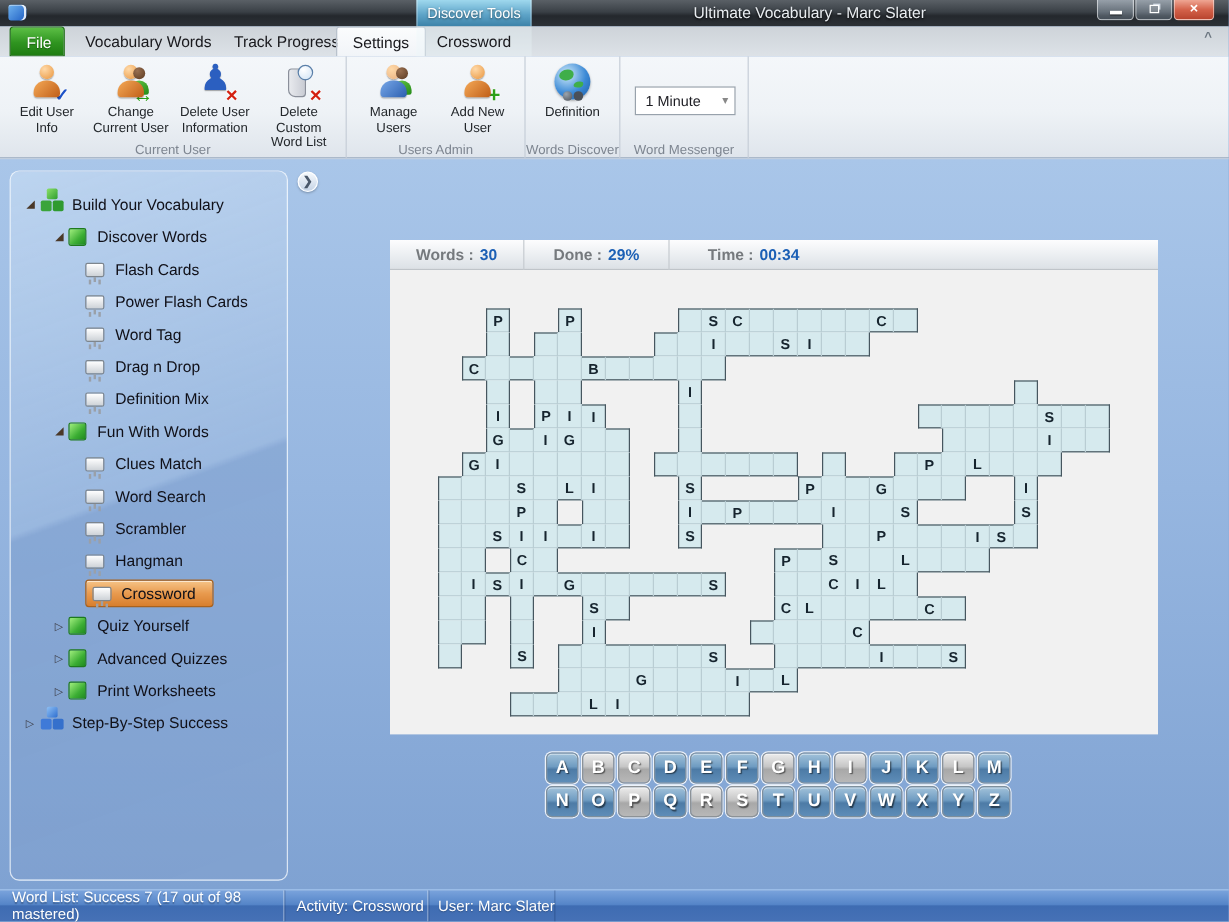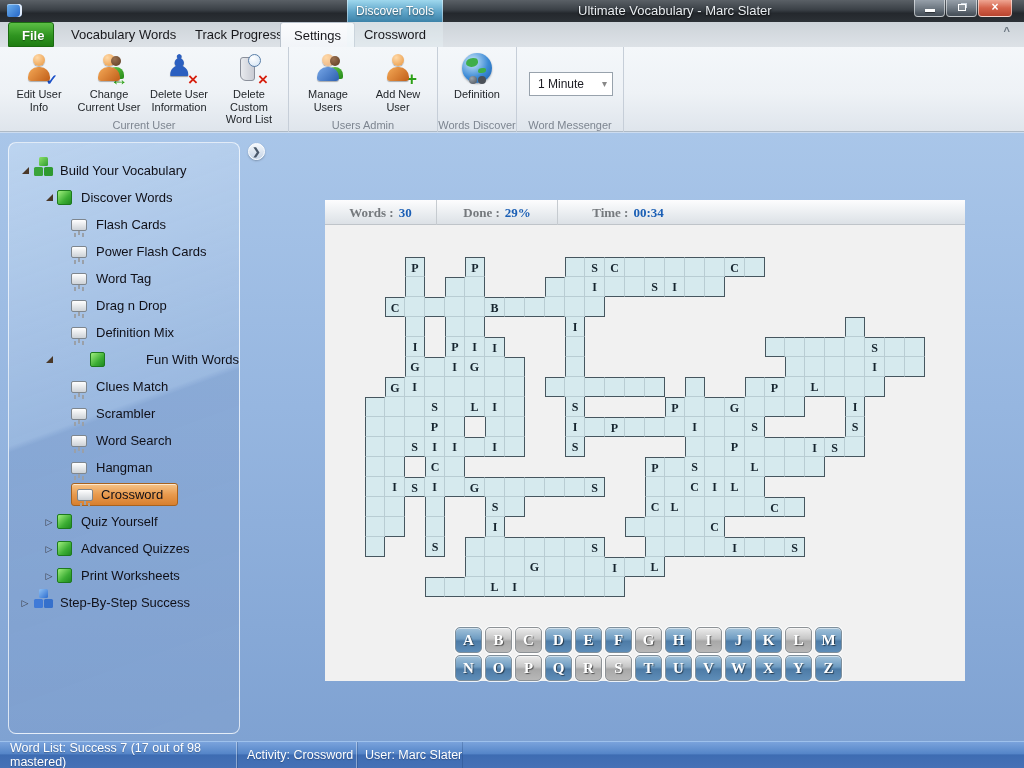--- a/index.html
+++ b/index.html
@@ -32,21 +32,21 @@
   #ribbon-collapse { position:absolute; right:14px; top:25px; color:#6b7680; font-size:11px; font-weight:bold; }
 
   
   #tabrow { position:absolute; left:0; top:22px; width:1024px; height:25px;
     background:linear-gradient(180deg,#cdd3d9,#dde2e7); }
   .rtab { position:absolute; top:0; height:25px; padding:0 13px; font-size:13px; color:#18181c;
     line-height:25px; text-align:center; }
   .rtab.active { background:linear-gradient(180deg,#fbfcfd,#f1f4f8); border:1px solid #b9c2cc; border-bottom:none;
     border-radius:3px 3px 0 0; }
   .rtab.file { background:linear-gradient(180deg,#5cbf45 0%,#2f9420 55%,#1f7d12 100%);
-    border:1px solid #1a6b10; border-radius:3px 3px 0 0; color:#fff; font-weight:bold;
+    border:1px solid #1a6b10; border-radius:3px 3px 0 0; color:#fff; font-weight:normal;
     text-shadow:0 1px 1px rgba(0,0,0,.4); }
   .rtab.ctx { background:rgba(235,245,250,.35); }
 
   
   #ribbon { position:absolute; left:0; top:47px; width:1024px; height:85px;
     background:linear-gradient(180deg,#f4f7fa 0%,#eef2f6 55%,#dfe5ec 100%);
     border-bottom:1px solid #aebac6; box-shadow:0 1px 0 #cddcef; display:flex; }
   .rgroup { position:relative; height:85px; border-right:1px solid #c6ced8; padding:2px 4px 14px 4px;
     display:flex; align-items:flex-start; }
   .rcaption { position:absolute; bottom:1px; left:0; right:0; text-align:center; font-size:11px; color:#7d8590; }
@@ -108,21 +108,21 @@
   .i-board::after { content:""; position:absolute; left:6px; top:11px; width:2px; height:4px; background:#9aa0a8; box-shadow:-4px 2px 0 0 #9aa0a8,4px 2px 0 0 #9aa0a8; }
   .sel-wrap { display:flex; align-items:center; border:1px solid #a8621e; border-radius:3px;
     background:linear-gradient(180deg,#f6c488 0%,#e89a4e 50%,#d87f2e 100%); padding:3px 14px 3px 5px;
     box-shadow:inset 0 1px 0 rgba(255,255,255,.6); }
   .sel-wrap .tico { margin-right:8px; }
   #sidebar-collapse { position:absolute; left:248px; top:10px; width:17px; height:17px; border-radius:50%;
     background:linear-gradient(180deg,#f4f8fc,#c6d4e6); border:1px solid #fff; color:#4a586a; font-size:10px;
     font-weight:bold; text-align:center; line-height:15px; box-shadow:0 1px 2px rgba(0,0,0,.25); }
 
   
-  #panel { position:absolute; left:325px; top:67px; width:640px; height:481px; background:#f1f1f1;font-family:Liberation Serif, serif; }
+  #panel { position:absolute; left:325px; top:67px; width:640px; height:412px; background:#f1f1f1; }
   #stats-bar { position:absolute; left:0; top:0; width:100%; height:25px;
     background:linear-gradient(180deg,#fdfdfe 0%,#eceff2 50%,#dcе1e6 100%);
     background:linear-gradient(180deg,#fdfdfe 0%,#eceff2 50%,#dce1e6 100%);
     border-bottom:1px solid #bfc4c9; display:flex; }
   .stat { height:25px; display:flex; align-items:center; justify-content:center; font-size:13px; font-weight:bold;
     border-right:1px solid #c6cbd0; }
   .stat:nth-child(1){ width:112px; } .stat:nth-child(2){ width:121px; } .stat:nth-child(3){ width:140px; border-right:none; }
   .stat .lb { color:#75797d; margin-right:5px; } .stat .vl { color:#1b5fb5; }
 
   
@@ -277,41 +277,41 @@
           <div class="trow" style="padding-left: 46px; text-align: center;">
             <span class="texp"></span>
             <span class="tico i-board"></span>
             <span class="tlabel">Drag n Drop</span>
           </div>
           <div class="trow" style="padding-left: 46px;">
             <span class="texp"></span>
             <span class="tico i-board"></span>
             <span class="tlabel">Definition Mix</span>
           </div>
-          <div class="trow" style="padding-left: 32px; justify-content: space-between;">
+          <div class="trow" style="padding-left: 32px;">
             <span class="texp">
               <span class="exp-open"></span>
             </span>
             <span class="tico i-cube"></span>
             <span class="tlabel">Fun With Words</span>
           </div>
           <div class="trow" style="padding-left: 46px;">
             <span class="texp"></span>
             <span class="tico i-board"></span>
             <span class="tlabel">Clues Match</span>
           </div>
           <div class="trow" style="padding-left: 46px;">
             <span class="texp"></span>
             <span class="tico i-board"></span>
+            <span class="tlabel">Word Search</span>
+          </div>
+          <div class="trow" style="padding-left: 46px;">
+            <span class="texp"></span>
+            <span class="tico i-board"></span>
             <span class="tlabel">Scrambler</span>
-          </div>
-          <div class="trow" style="padding-left: 46px;">
-            <span class="texp"></span>
-            <span class="tico i-board"></span>
-            <span class="tlabel">Word Search</span>
           </div>
           <div class="trow" style="padding-left: 46px;">
             <span class="texp"></span>
             <span class="tico i-board"></span>
             <span class="tlabel">Hangman</span>
           </div>
           <div class="trow" style="padding-left: 46px;">
             <span class="texp"></span>
             <span class="sel-wrap">
               <span class="tico i-board"></span>

